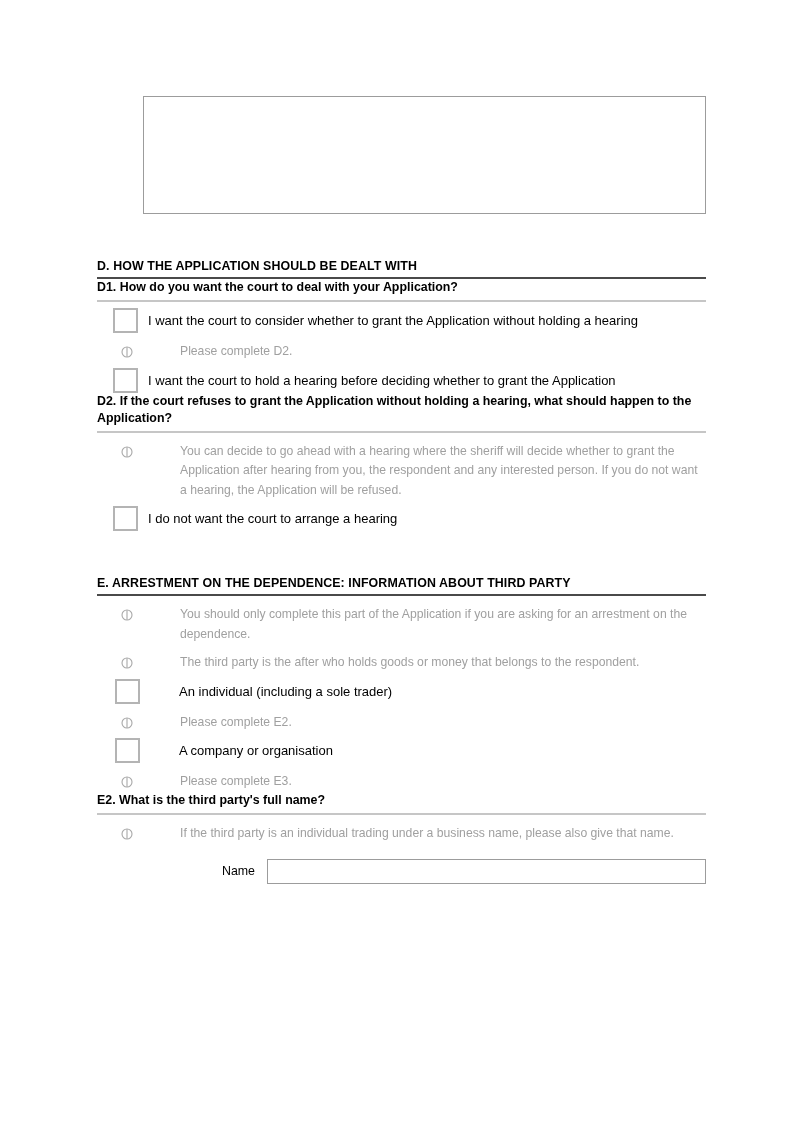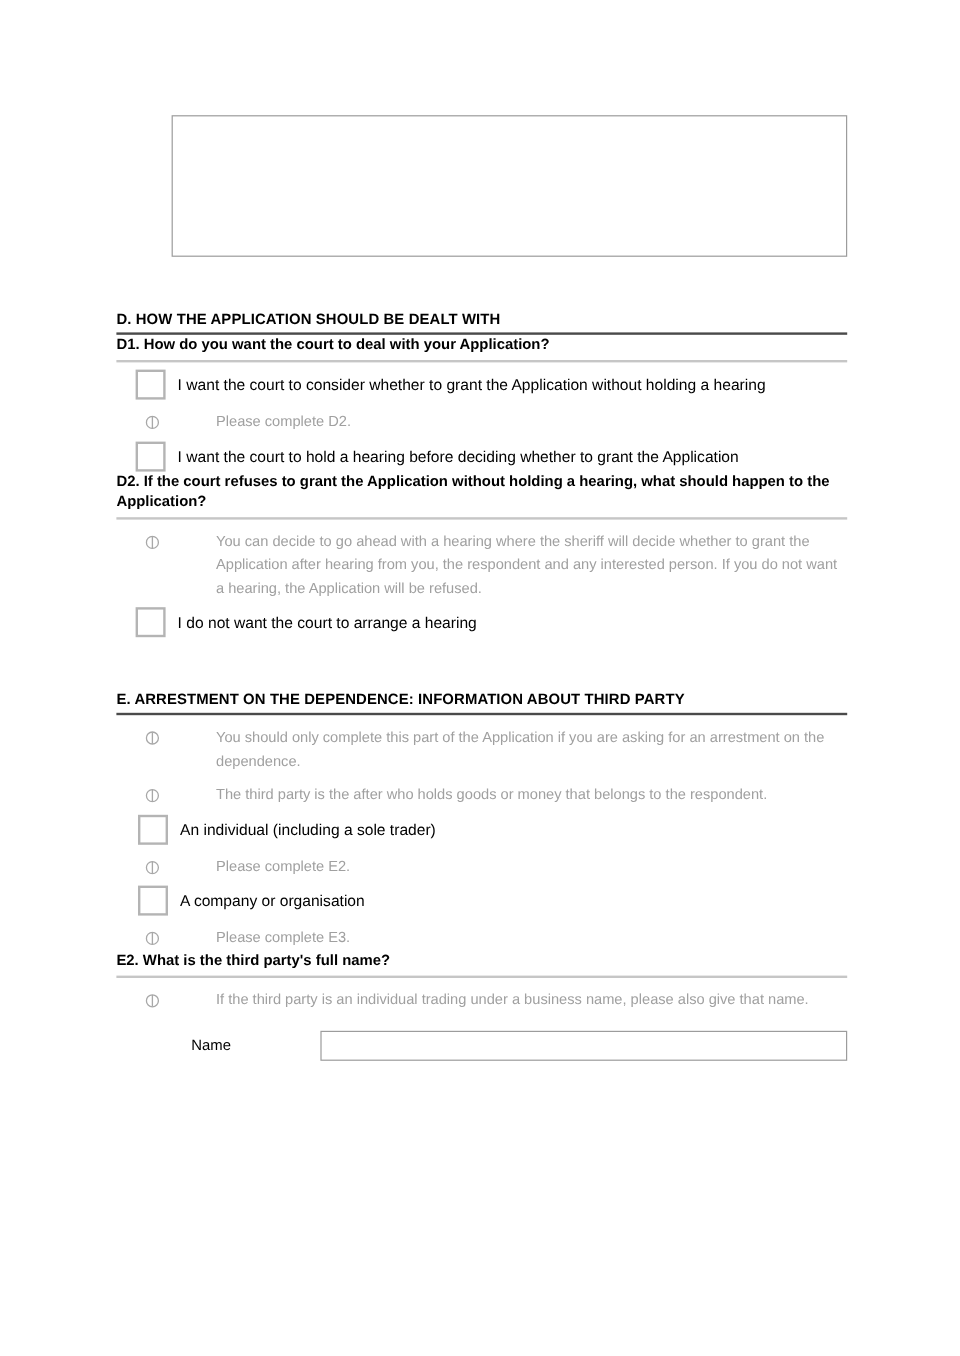--- a/index.html
+++ b/index.html
@@ -87,21 +87,21 @@
   .hint-icon svg { display: block; margin-top: 4px; }
   .hint-text { flex: 1 1 auto; }
 
   
   .option {
     display: flex;
     align-items: center;
     margin-top: 6px;
     padding-left: 16px;
   }
-  .option.indented { padding-left: 18px; }
+  .option.indented { padding-left: 18px; gap: 29px; }
   .checkbox {
     flex: 0 0 auto;
     width: 25px;
     height: 25px;
     border: 2px solid #b4b4b4;
     background: #ffffff;
     box-sizing: border-box;
   }
   .option-label {
     margin-left: 10px;
@@ -112,21 +112,21 @@
   }
 
   
   .field-row {
     display: flex;
     align-items: center;
     margin-top: 16px;
   }
   .field-label {
     width: 170px;
-    text-align: center;
+    text-align: right;
     padding-right: 12px;
     font-size: 12.4px;
     line-height: 17px;
     color: #000;
     box-sizing: border-box;
   }
   .field-input {
     flex: 1 1 auto;
     height: 25px;
     border: 1px solid #9c9c9c;

